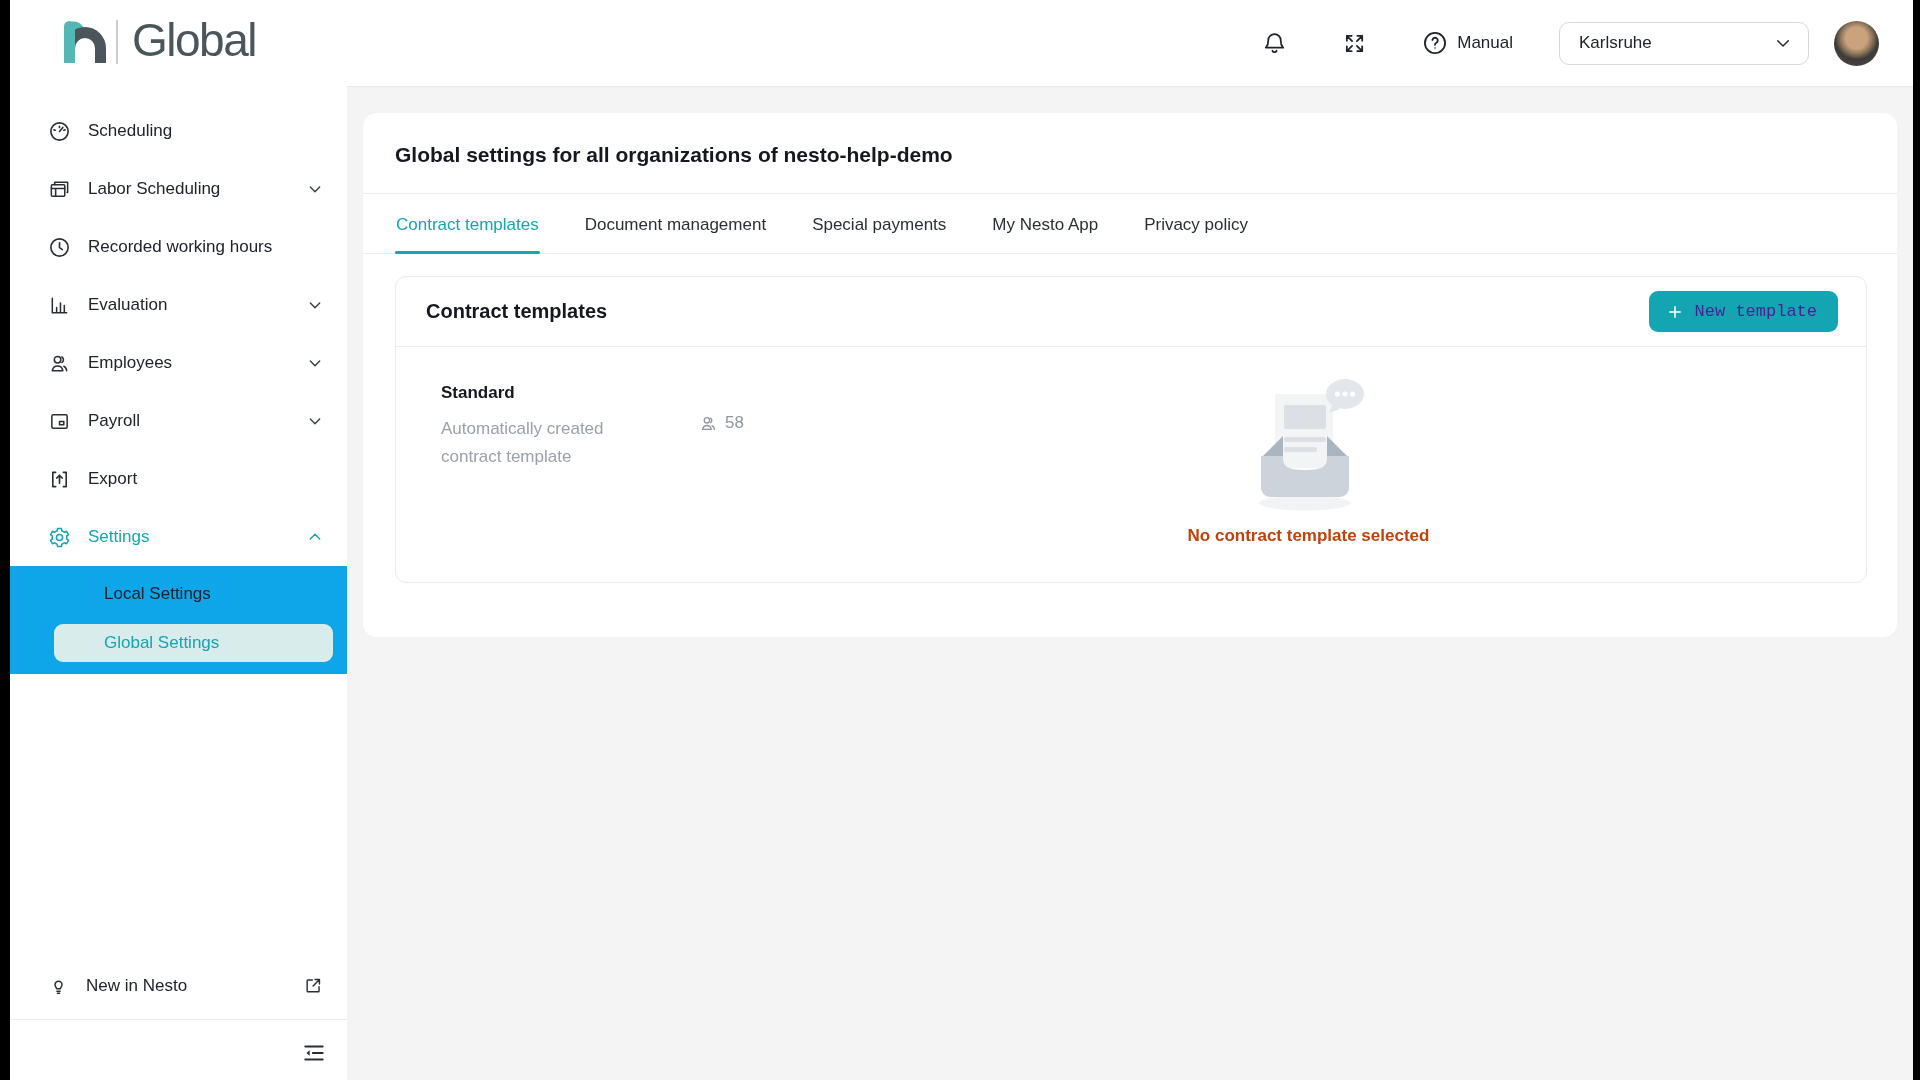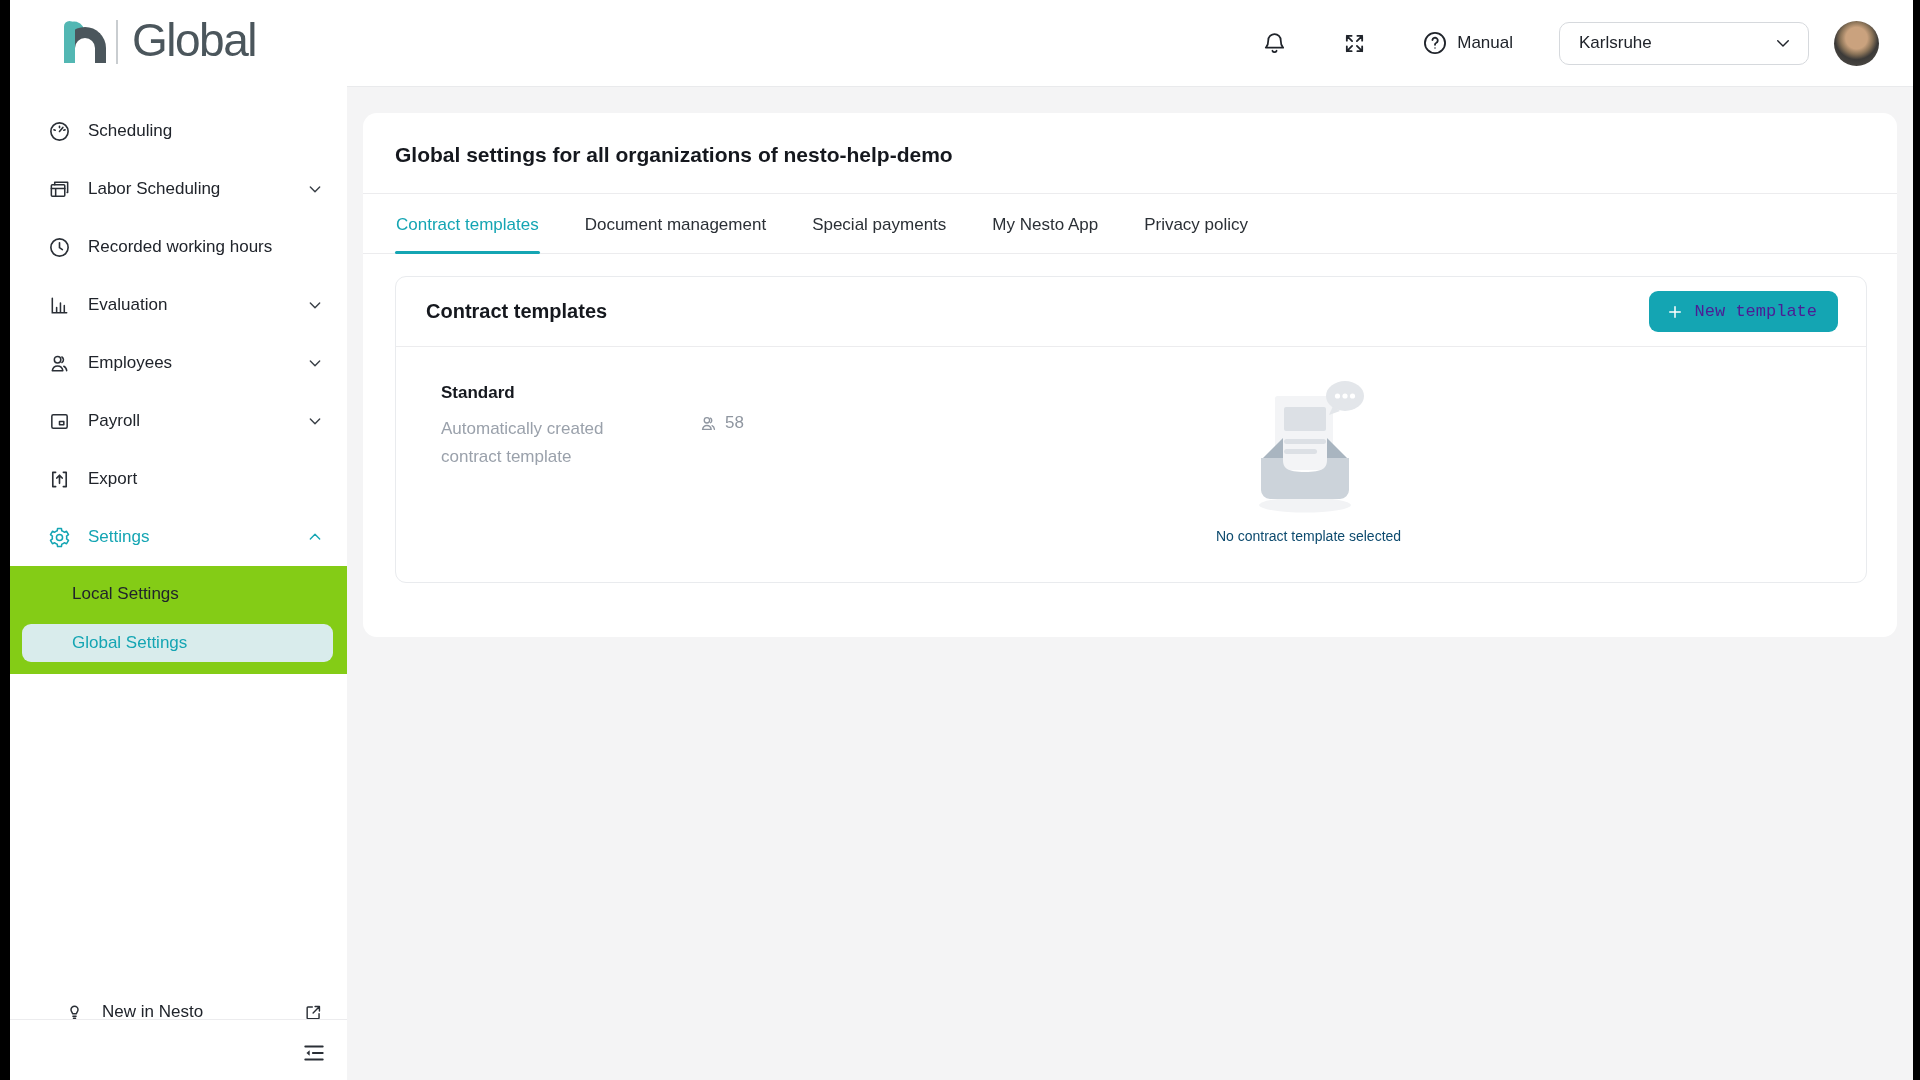--- a/index.html
+++ b/index.html
@@ -33,27 +33,27 @@
 
   
   .sidebar { position:absolute; left:0; top:86px; width:337px; bottom:0; background:#fff; z-index:4; }
   .nav { padding-top:16px; }
   .nav-item { height:58px; display:flex; align-items:center; padding-left:38px; padding-right:24px; cursor:pointer; }
   .nav-item .nicon { width:23px; height:23px; color:#2a2f36; flex:0 0 auto; display:flex; }
   .nav-item .nlabel { margin-left:17px; font-size:17px; color:#20242b; flex:1 1 auto; }
   .nav-item .chev { width:16px; height:16px; color:#383e45; }
   .nav-item.active .nicon, .nav-item.active .nlabel, .nav-item.active .chev { color:#14a5b3; }
 
-  .sub-section { background:#84cc16; padding-bottom:12px; }
+  .sub-section { background:#0ea5e9; padding-bottom:12px;padding-left:32px; }
   .sub-item { height:56px; display:flex; align-items:center; padding-left:62px; font-size:17px; color:#20242b; cursor:pointer; }
   .sub-pill { margin:2px 14px 0 12px; height:38px; background:#d9ecec; border-radius:9px; display:flex; align-items:center;
     padding-left:50px; font-size:17px; color:#14a5b3; cursor:pointer; }
 
-  .side-footer { position:absolute; left:0; right:0; bottom:58px; height:46px; display:flex; align-items:flex-end;
-    padding:0 24px 0 54px; cursor:pointer; }
+  .side-footer { position:absolute; left:0; right:0; bottom:58px; height:46px; display:flex; align-items:flex-start;
+    padding:0 24px 0 38px; cursor:pointer; }
   .side-footer .nicon { width:21px; height:21px; color:#2a2f36; display:flex; }
   .side-footer .nlabel { margin-left:17px; font-size:17px; color:#20242b; flex:1 1 auto; }
   .side-footer .ext { width:19px; height:19px; color:#2a2f36; }
   .side-divider { position:absolute; left:0; right:0; bottom:60px; height:1px; background:#ececee; }
   .collapse-btn { position:absolute; right:20px; bottom:14px; width:26px; height:26px; color:#2a2f36; cursor:pointer; display:flex; }
 
   
   .main { position:absolute; left:337px; top:86px; right:0; bottom:0; background:#f4f4f5; border-top:1px solid #e9eaec; }
   .panel { position:absolute; left:16px; right:16px; top:26px; height:524px; background:#fff; border-radius:14px; }
   .panel-header { padding:30px 32px 26px 32px; border-bottom:1px solid #ececee; }
@@ -74,21 +74,21 @@
   .card-body { position:relative; height:235px; }
   .tpl-item { position:absolute; left:45px; top:36px; width:280px; cursor:pointer; }
   .tpl-name { font-size:17px; font-weight:700; color:#15181e; }
   .tpl-desc { margin-top:12px; width:200px; font-size:17px; color:#9aa1ab; line-height:28px; }
   .tpl-count { position:absolute; left:303px; top:66px; display:flex; align-items:center; gap:7px; color:#8f96a0; }
   .tpl-count .cicon { width:19px; height:19px; display:flex; }
   .tpl-count span { font-size:17px; }
 
   .empty-state { position:absolute; left:355px; right:0; top:0; bottom:0; display:flex; flex-direction:column;
     align-items:center; justify-content:center; padding-bottom:6px; }
-  .empty-text { margin-top:14px; font-size:14px; color:#0c4a6e; }
+  .empty-text { margin-top:14px; font-size:17px; color:#c2410c;font-weight:bold; }
 </style>
 </head>
 <body>
 
 <div class="app">
 
   <div class="topbar">
     <div class="logo">
       <div class="logo-mark">
         <div class="logo-hook"></div>

